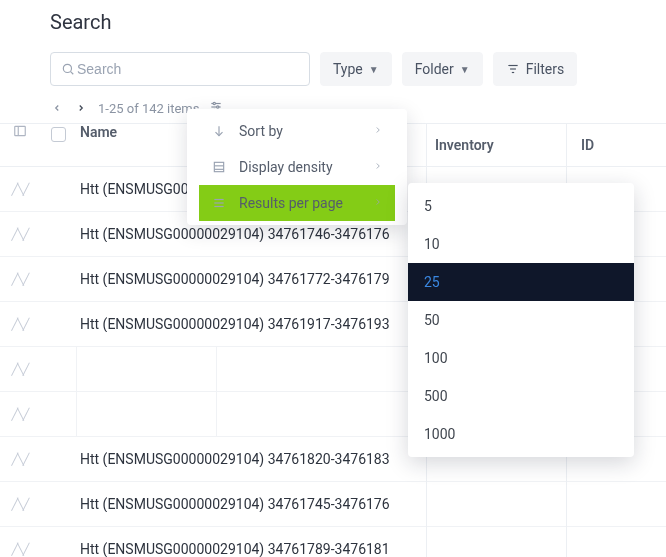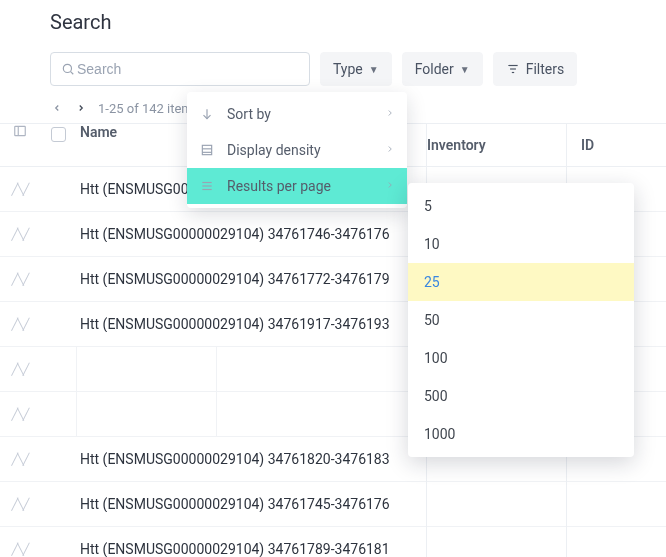--- a/index.html
+++ b/index.html
@@ -40,68 +40,68 @@
   .table-area { margin-left: -50px; }
   .table-header {
     display: flex; align-items: flex-start;
     border-top: 1px solid #eceff3; border-bottom: 1px solid #eceff3;
     height: 44px; background: #fff;
     font-weight: 600; color: #555d6b; font-size: 14px;
   }
   .col-layout { width: 40px; display:flex; justify-content:center; color:#aeb5c2; }
   .col-check { width: 36px; display:flex; justify-content:center; }
   .col-name { flex: 1; padding-left: 4px; position: relative; }
-  .col-inventory { width: 140px; border-left: 1px solid #eceff3; padding-left: 0; height:100%; display:flex; align-items:center;}
+  .col-inventory { width: 140px; border-left: 1px solid #eceff3; padding-left: 8px; height:100%; display:flex; align-items:center;}
   .col-id { width: 100px; border-left: 1px solid #eceff3; padding-left: 14px; height:100%; display:flex; align-items:center;}
   input[type=checkbox] { width: 15px; height: 15px; border: 1px solid #c4cad4; border-radius: 3px; appearance: none; background:#fff; cursor:pointer;}
   .row {
     display: flex; align-items: center;
     height: 45px; border-bottom: 1px solid #f0f2f5;
   }
   .row .col-layout, .row .col-check { height:100%; display:flex; align-items:center; justify-content:center;}
   .row .col-check { visibility: hidden; }
   .dna-icon { color:#c5cbd6; font-size:11px; letter-spacing:-1px; }
   .row .col-name { color:#2d333e; white-space: nowrap; overflow:hidden; }
   .row .col-inventory, .row .col-id { height:100%; display:flex; align-items:center; border-left: 1px solid #f0f2f5;}
   .table-body { position: relative; }
   .vgrid1 { position:absolute; top:0; bottom:0; width:1px; background:#eceff3; left:426px; }
   .vgrid2 { position:absolute; top:0; bottom:0; width:1px; background:#eceff3; left:566px; }
   
   .settings-menu {
     position: absolute;
-    left: 187px; top: 92px;
+    left: 187px; top: 109px;
     width: 220px;
     background: #fff; border-radius: 4px;
     box-shadow: 0 6px 20px rgba(20,30,50,0.15);
     z-index: 20;
-    padding: 4px 0;
+    padding: 4px 12px;
   }
   .settings-item {
     display: flex; align-items: center; gap: 12px;
     height: 36px; padding: 0 12px;
     color: #555d6b; font-size: 14px; cursor: pointer;
   }
   .settings-item .mi-icon { width:16px; color:#9aa3b2; display:flex; justify-content:center; }
   .settings-item .mi-chev { margin-left:auto; color:#9aa3b2; font-size:12px; }
-  .settings-item.active { background:#5eead4; }
+  .settings-item.active { background:#84cc16; }
   
   .results-menu {
     position: absolute;
     left: 408px; top: 183px;
     width: 226px;
     background:#fff; border-radius:4px;
     box-shadow: 0 6px 22px rgba(20,30,50,0.18);
     z-index: 21;
     padding: 4px 0;
   }
   .results-item {
     height: 38px; display:flex; align-items:center;
     padding: 0 16px; font-size:14px; color:#40464f; cursor:pointer;
   }
-  .results-item.selected { background:#fef9c3; color:#3a87e0; }
+  .results-item.selected { background:#0f172a; color:#3a87e0; }
   .icon-svg { width:14px; height:14px; }
 </style>
 </head>
 <body>
 
 <div class="page">
   <h1 class="title">Search</h1>
 
   <div class="controls-row">
     <div class="search-box">

